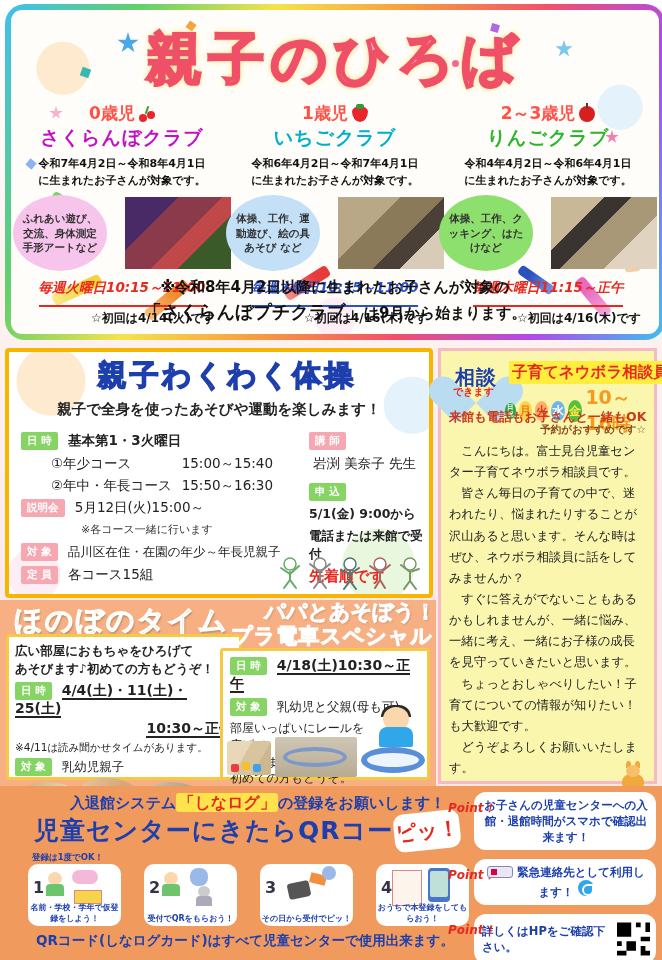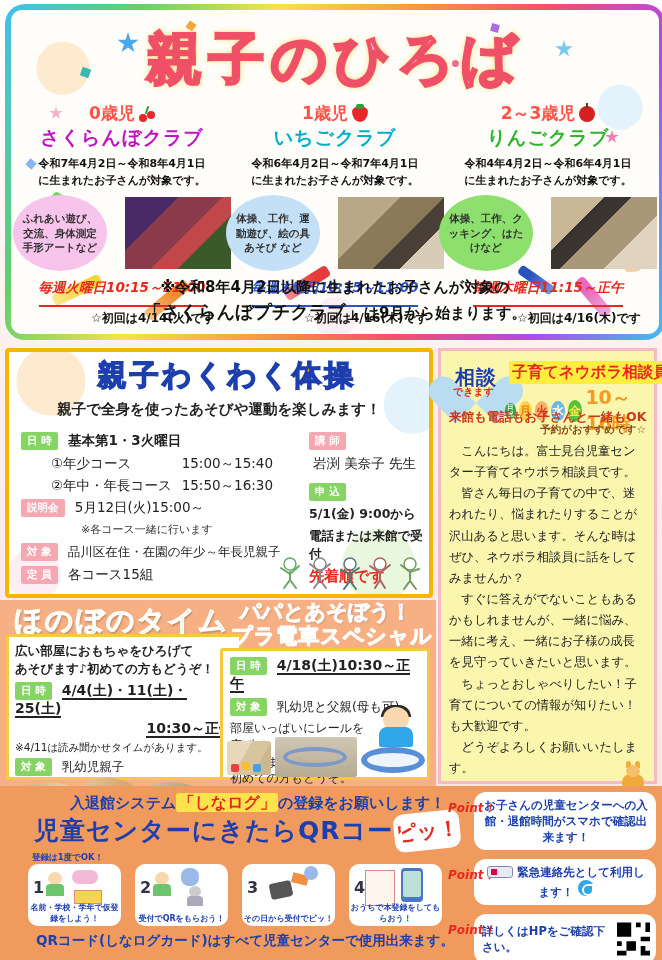--- a/index.html
+++ b/index.html
@@ -89,21 +89,21 @@
     color:#53c353; -webkit-text-stroke:1px #ffffff; text-shadow:1px 2px 2px rgba(90,60,20,.35); }
   .hono-box{ position:absolute; left:6px; top:634px; width:236px; height:146px; background:#fff;
     border:3px solid #f6c945; border-radius:3px; padding:5px 6px; font-size:12.5px; color:#222;}
   .hono-intro{ font-size:12.5px; line-height:1.45; font-weight:bold; color:#222;}
   .hono-when{ font-size:14px; font-weight:bold; border-bottom:2px solid #222; display:inline;}
   .hono-when2{ font-size:14px; font-weight:bold; border-bottom:2px solid #222; }
   .hono-note{ font-size:10.5px; margin-top:3px; }
   .hono-photos{ position:relative; height:44px; margin-top:2px;}
   .oval-photo{ position:absolute; border-radius:50%; }
   .hono-free{ text-align:right; font-size:12.5px; font-weight:bold; }
-  .papa-title1{ position:absolute; left:240px; top:598px; width:196px; text-align:left; font-size:21px; font-weight:bold;
+  .papa-title1{ position:absolute; left:240px; top:598px; width:196px; text-align:right; font-size:21px; font-weight:bold;
     color:#d63fd6; -webkit-text-stroke:1px #fff; text-shadow:1px 1px 2px rgba(90,60,20,.3);}
   .papa-title2{ position:absolute; left:228px; top:622px; width:208px; text-align:center; font-size:21px; font-weight:bold; letter-spacing:1px;
     color:#f8bc92; -webkit-text-stroke:1px #fff; }
   .papa-box{ position:absolute; left:220px; top:648px; width:210px; height:132px; background:#fff;
     border:3px solid #f6c945; border-radius:3px; padding:6px 7px; font-size:12.5px; color:#222;}
   .papa-when{ font-size:14px; font-weight:bold; border-bottom:2px solid #222;}
   .papa-body{ font-size:12px; line-height:1.4; margin-top:4px; width:140px;}
   
   .train-illo{ position:absolute; right:2px; bottom:2px; width:66px; height:70px;}
   .boy-head{ position:absolute; right:16px; top:2px; width:26px; height:24px; background:#fbd7ae; border-radius:50%; }
@@ -150,21 +150,21 @@
   .mascot .e1{ left:8px;} .mascot .e2{ left:17px;}
   
   .banner{ position:absolute; left:0; top:786px; width:662px; height:174px; background:#f19a5e; }
   .banner-l1{ position:absolute; left:70px; top:7px; font-size:15px; font-weight:bold; color:#1d3fae;}
   .banner-l1 .hl{ color:#e8281e; background:#ffe34d; border-radius:3px; padding:0 2px; font-size:16px;}
   .banner-l2{ position:absolute; left:34px; top:28px; font-size:25px; font-weight:bold; color:#1d3fae; letter-spacing:1px;}
   .pi-bubble{ position:absolute; left:394px; top:26px; width:66px; height:38px; background:#fff; border-radius:10px;
     transform:rotate(-6deg); display:flex; align-items:center; justify-content:center;
     font-size:21px; font-weight:bold; color:#e8281e;}
   .pi-bubble:after{ content:""; position:absolute; left:-8px; bottom:6px; border:8px solid transparent; border-right-color:#fff;}
-  .steps-row{ position:absolute; left:28px; top:78px; display:flex; gap:14px; }
+  .steps-row{ position:absolute; left:28px; top:78px; display:flex; gap:23px; }
   .step-card{ position:relative; width:93px; height:62px; background:#fff; border-radius:10px; padding:3px;}
   .step-note{ position:absolute; top:-12px; left:4px; font-size:8.5px; font-weight:bold; color:#1d3fae; white-space:nowrap;}
   .step-num{ position:absolute; left:5px; top:14px; font-size:16px; font-weight:bold; color:#334;}
   .step-cap{ position:absolute; bottom:2px; left:0; width:100%; text-align:center; font-size:8px; font-weight:bold; color:#1d3fae; line-height:1.3;}
   .fig{ position:absolute; }
   .fig .head{ position:absolute; border-radius:50%; background:#fbd7ae;}
   .fig .body{ position:absolute; border-radius:4px 4px 0 0;}
   .bubble-s{ position:absolute; background:#f4b8d8; border-radius:8px;}
   .phone{ position:absolute; background:#4a76c8; border-radius:4px;}
   .phone i{ position:absolute; left:2px; top:3px; right:2px; bottom:5px; background:#bfe0d8; border-radius:2px;}

